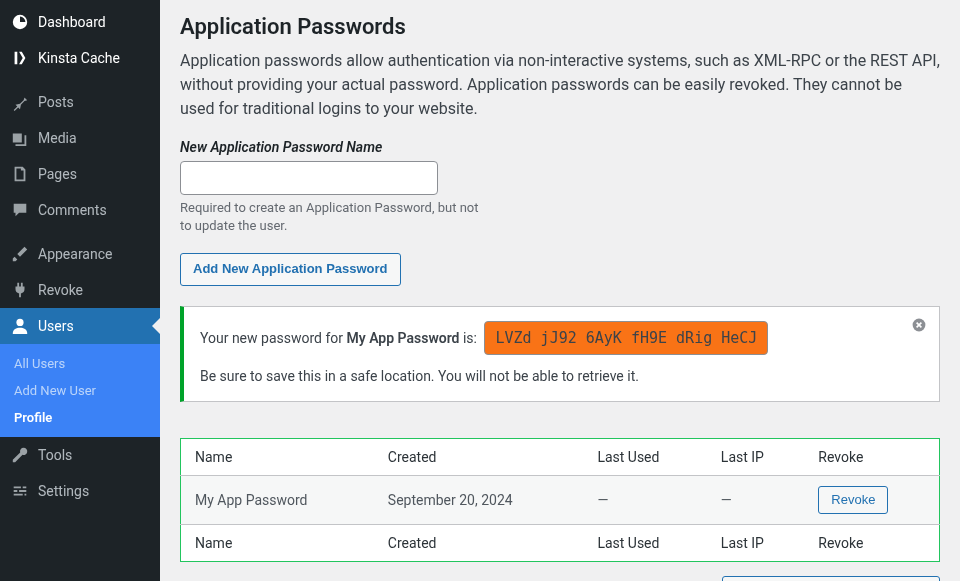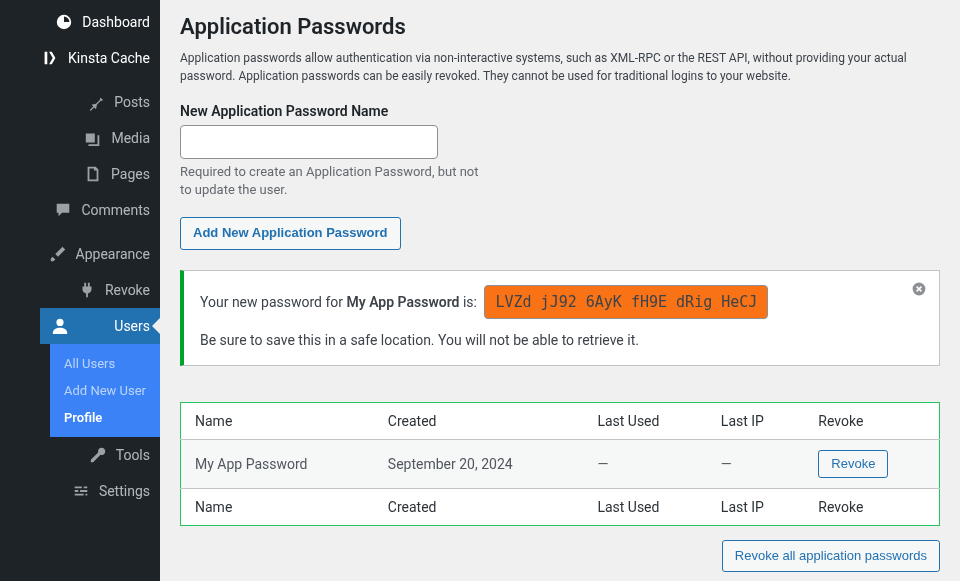--- a/index.html
+++ b/index.html
@@ -17,21 +17,20 @@
 
   
   .sidebar {
     width: 160px;
     background: #1d2327;
     color: #f0f0f1;
     display: flex;
     flex-direction: column;
     flex-shrink: 0;
     padding-top: 4px;
-    align-items: flex-end;
   }
   .sidebar-item {
     display: flex;
     align-items: center;
     padding: 8px 10px;
     color: rgba(240,246,252,0.7);
     cursor: pointer;
     font-size: 14px;
     position: relative;
   }
@@ -43,21 +42,20 @@
     display: inline-flex;
     align-items: center;
     justify-content: center;
     color: rgba(240,246,252,0.6);
   }
   .sidebar-item.top .icon { color: #fff; }
   .sidebar-item svg { width: 18px; height: 18px; display: block; }
   .sidebar-item.active {
     background: #2271b1;
     color: #fff;
-    gap: 36px;
   }
   .sidebar-item.active .icon { color: #fff; }
   .sidebar-item.active::after {
     content: '';
     position: absolute;
     right: 0;
     top: 50%;
     margin-top: -8px;
     border: 8px solid transparent;
     border-right-color: #f0f0f1;
@@ -85,31 +83,32 @@
     overflow-y: auto;
   }
   h1.page-title {
     font-size: 22px;
     font-weight: 600;
     color: #1d2327;
     margin: 4px 0 10px 0;
   }
   .intro {
     color: #3c434a;
-    font-size: 12px;
+    font-size: 16px;
     line-height: 1.5;
     margin-bottom: 18px;
     max-width: 760px;
   }
   .form-label {
     font-weight: 600;
     color: #1d2327;
     font-size: 14px;
     display: block;
     margin-bottom: 6px;
+    font-style: italic;
   }
   .text-input {
     width: 258px;
     height: 34px;
     border: 1px solid #8c8f94;
     border-radius: 4px;
     padding: 4px 8px;
     font-size: 14px;
     background: #fff;
   }

